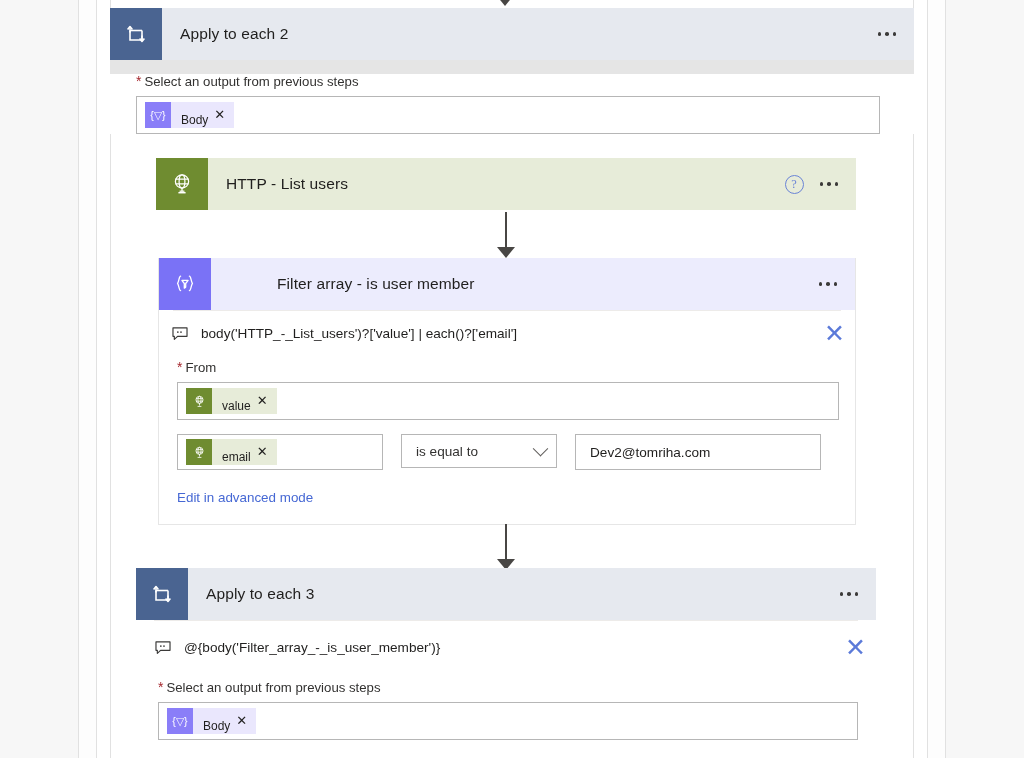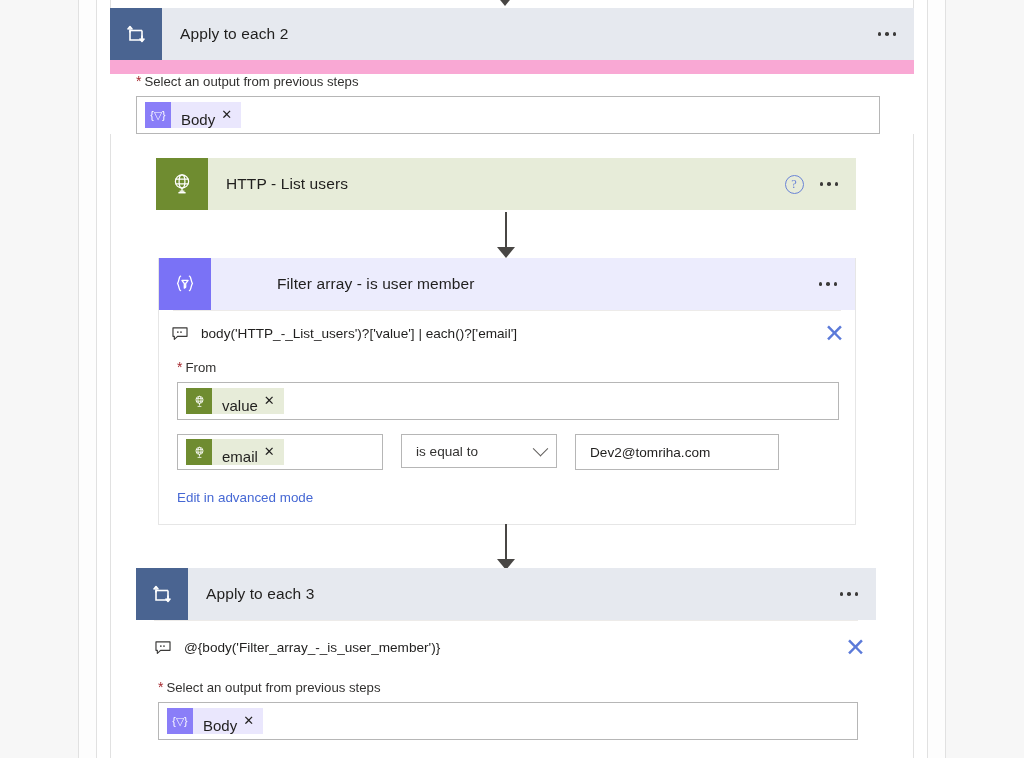--- a/index.html
+++ b/index.html
@@ -22,21 +22,21 @@
     bottom: -4px;
     background: #ffffff;
     border-left: 1px solid #e1e1e1;
     border-right: 1px solid #e1e1e1;
   }
   .nest-1 { left: 78px;  right: 78px;  background: #fdfdfd; }
   .nest-2 { left: 96px;  right: 96px;  background: #ffffff; }
   .nest-3 { left: 110px; right: 110px; background: #ffffff; }
 
   
-  .card { position: absolute; background: #f9a8d4; }
+  .card { position: absolute; background: #e5e5e5; }
 
   .card-header {
     display: flex;
     align-items: center;
     height: 52px;
     width: 100%;
   }
   .card-icon {
     width: 52px; height: 52px;
     flex: 0 0 52px;
@@ -113,21 +113,21 @@
   
   .token {
     display: inline-flex; align-items: center;
     height: 26px; cursor: pointer; user-select: none;
   }
   .token-ico {
     width: 26px; height: 26px; flex: 0 0 26px;
     display:flex; align-items:center; justify-content:center;
   }
   .token-label {
-    font-size: 15px; color: #201f1e;
+    font-size: 12px; color: #201f1e;
     padding: 9px 6px 0 10px; line-height: 26px;
   }
   .token-x {
     font-size: 13px; color: #201f1e; padding-right: 9px;
     line-height: 26px; font-weight: 600;
   }
   .token-purple .token-ico { background: #8a7ef8; }
   .token-purple { background: #eae7fd; }
   .token-green  .token-ico { background: #6f8c30; }
   .token-green  { background: #e7ecd9; }
@@ -318,21 +318,21 @@
               <span class="token-label">email</span>
               <span class="token-x">✕</span>
             </span>
           </div>
 
           <div class="dropdown" style="width:156px;">
             <span class="dd-val">is equal to</span>
             <span class="chev"></span>
           </div>
 
-          <div class="input-box" style="width:204px;">
+          <div class="input-box" style="width:246px;">
             <span class="plain-input">Dev2@tomriha.com</span>
           </div>
         </div>
 
         <div style="margin:18px 0 8px 0;">
           <span class="link-adv">Edit in advanced mode</span>
         </div>
       </div>
     </div>
   </div>

